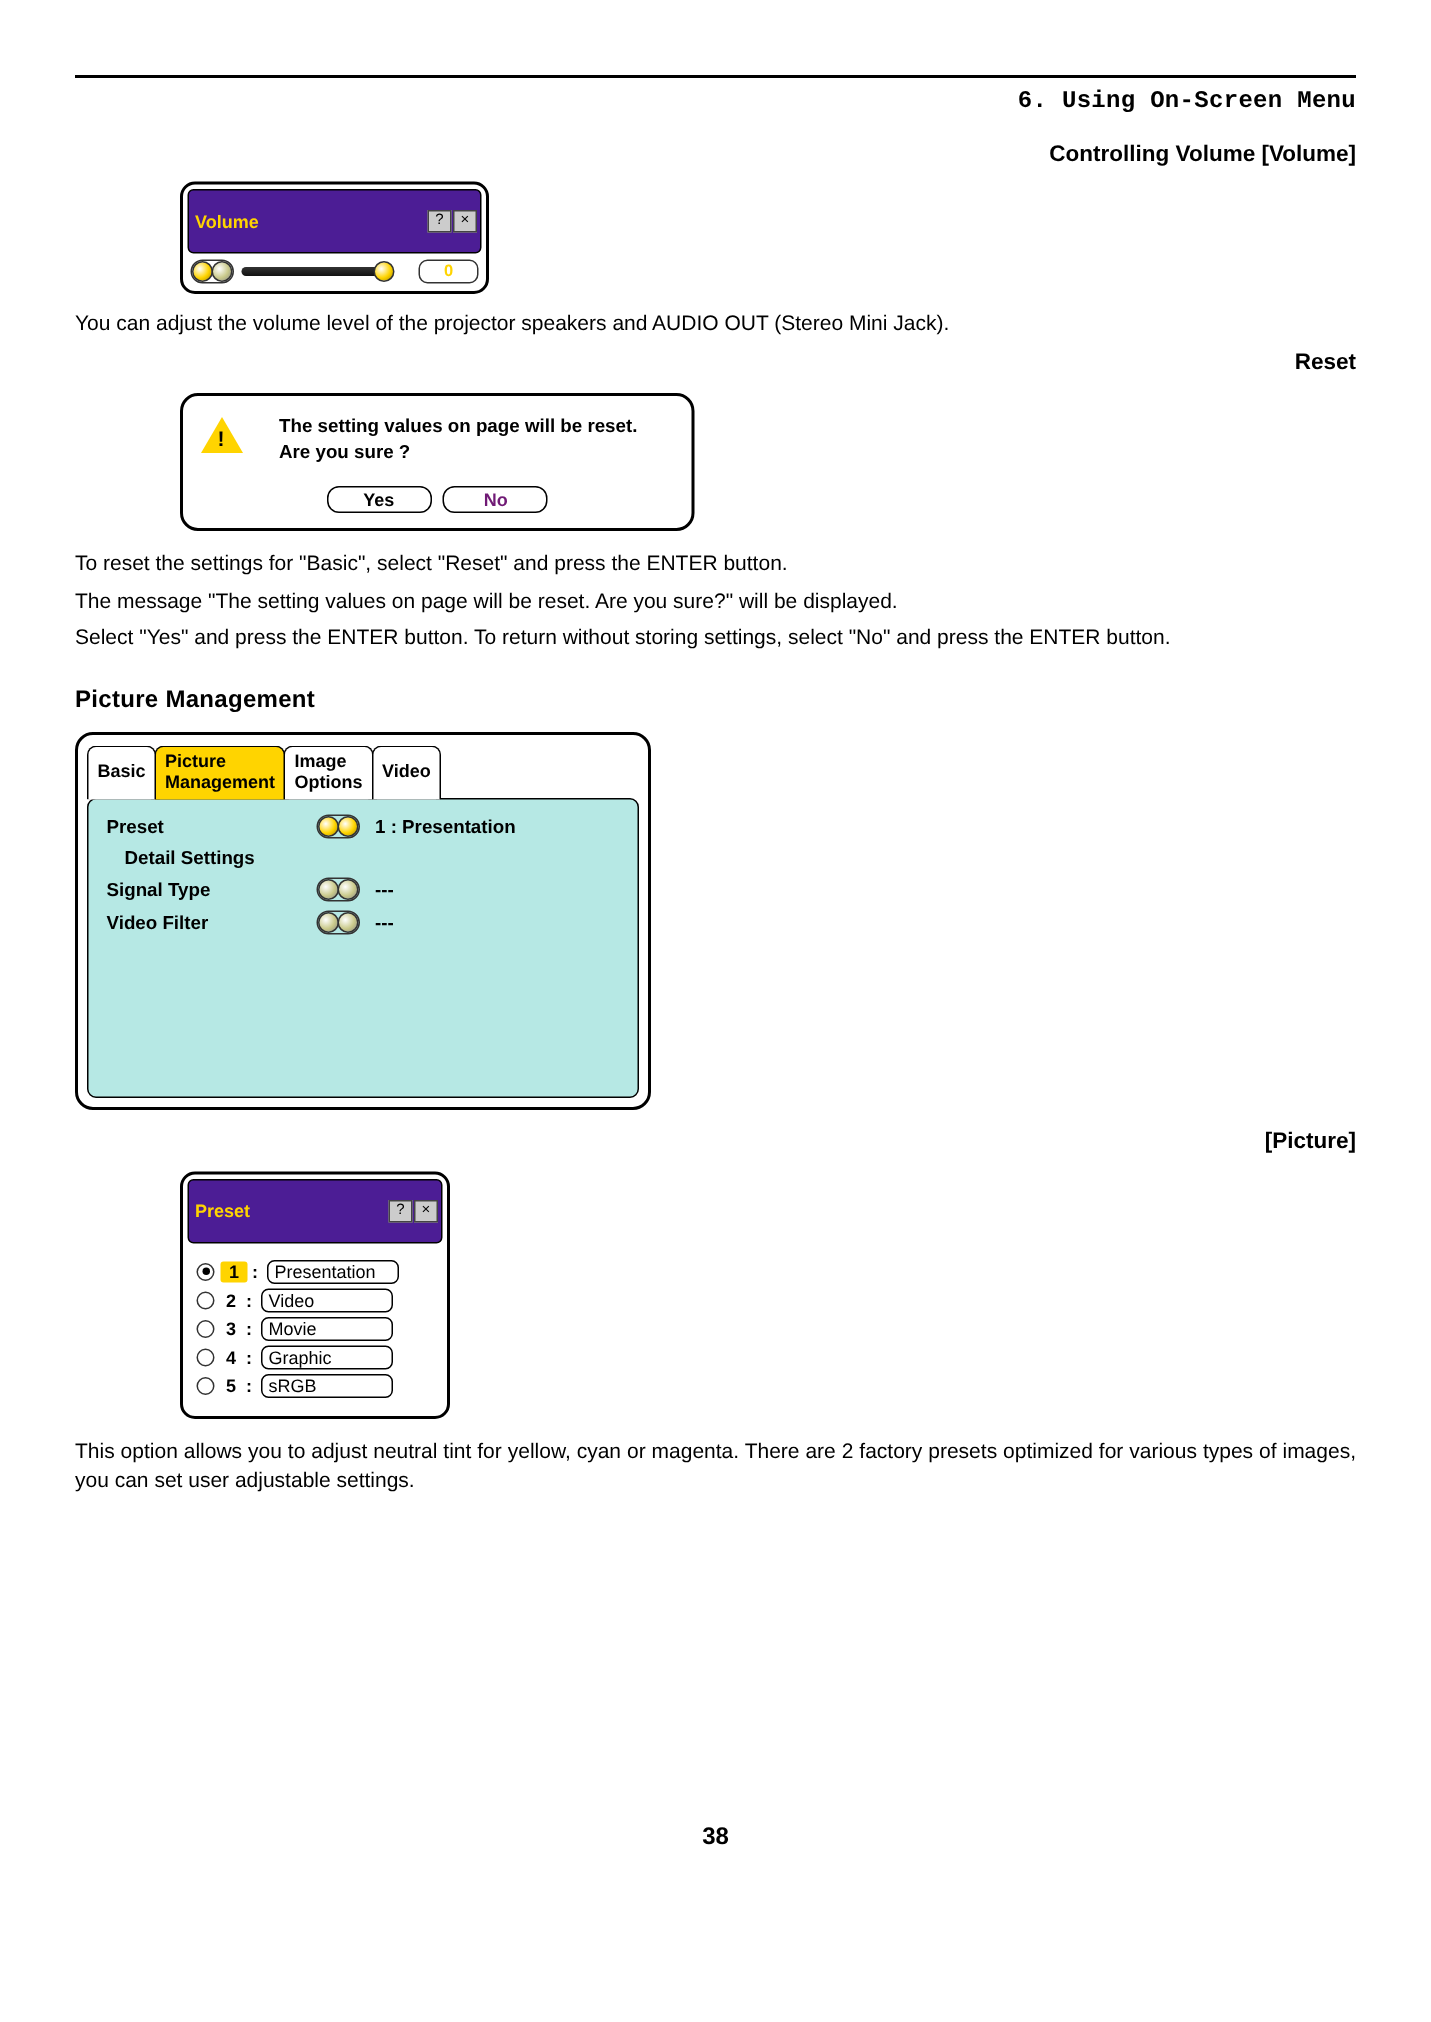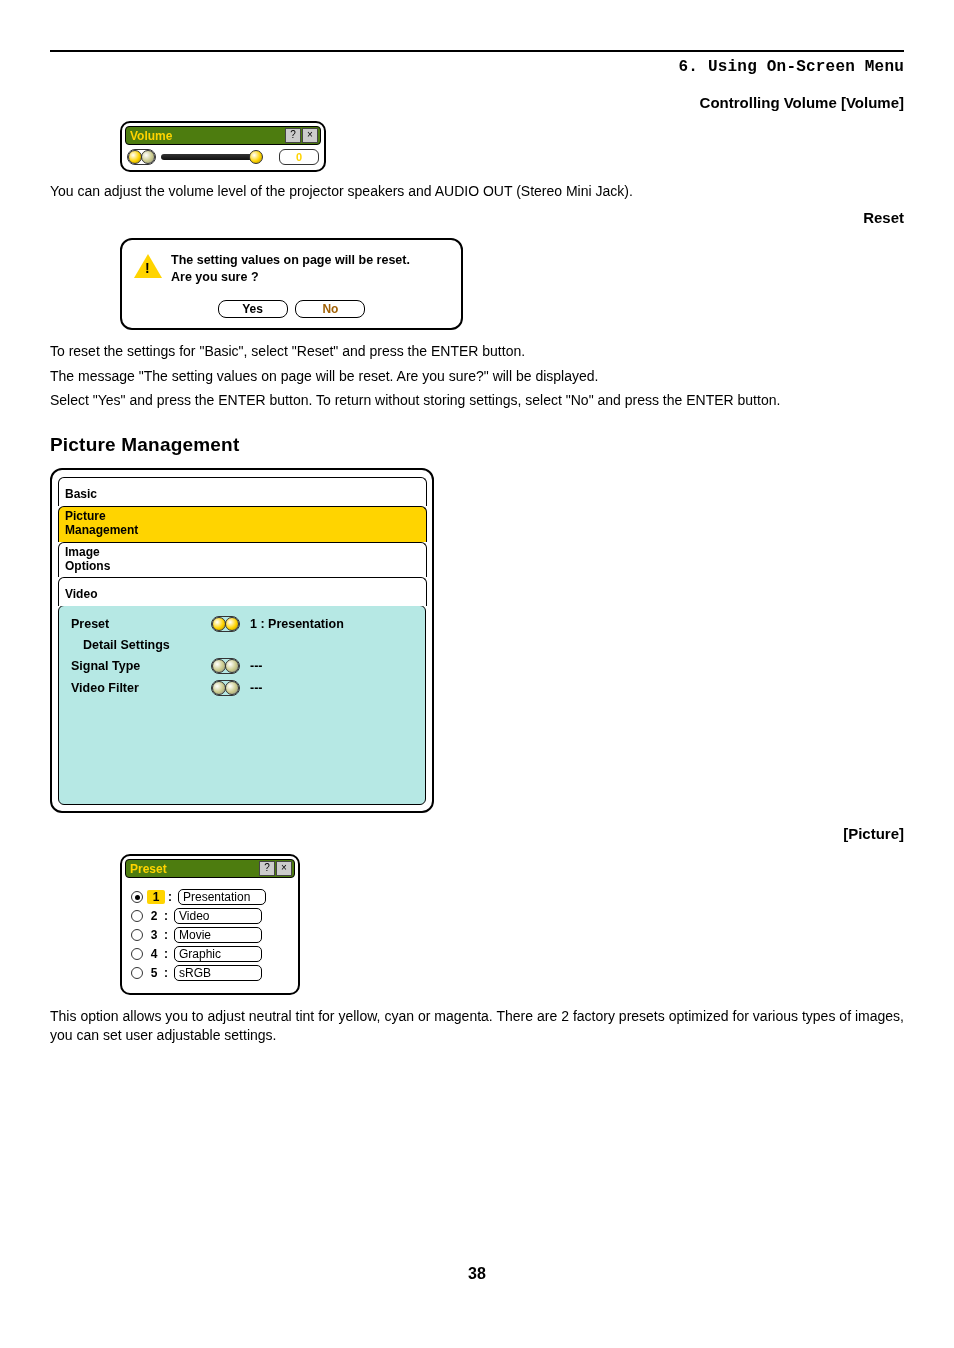--- a/index.html
+++ b/index.html
@@ -24,46 +24,46 @@
   }
   .section-bold {
     font-weight: bold;
     margin: 8px 0;
     font-size: 15px;
     text-align: right;
   }
   .section-heavy {
     font-weight: 900;
     margin: 24px 0 12px 0;
-    font-size: 19px;
+    font-size: 16px;
     font-family: Arial, Helvetica, sans-serif;
     letter-spacing: 0.2px;
   }
   p.body {
     margin: 6px 0;
     line-height: 1.35;
     text-align: justify;
   }
 
   
   .volume-widget {
     border: 2px solid #000;
     border-radius: 10px;
     width: 196px;
     margin: 10px 0 10px 70px;
     padding: 3px;
     background: #fff;
   }
   .vw-titlebar {
-    background: #4d7c0f;
+    background: #4c1d95;
     border: 1px solid #000;
     border-radius: 4px;
     display: flex;
     align-items: center;
-    padding: 1px 2px;
+    padding: 13px 2px;
     margin-bottom: 4px;
   }
   .vw-titlebar span.title {
     color: #ffd400;
     font-weight: bold;
     font-size: 12px;
     flex: 1;
     padding-left: 2px;
   }
   .vw-tb-btn {
@@ -136,21 +136,21 @@
     border: 2px solid #000;
     border-radius: 12px;
     width: 315px;
     margin: 12px 0 12px 70px;
     padding: 12px 12px 10px 12px;
     background: #fff;
   }
   .rd-row {
     display: flex;
     align-items: flex-start;
-    gap: 9px;
+    gap: 24px;
   }
   .warn-icon {
     width: 0; height: 0;
     border-left: 14px solid transparent;
     border-right: 14px solid transparent;
     border-bottom: 24px solid #ffd400;
     position: relative;
     margin-top: 2px;
   }
   .warn-icon::after {
@@ -174,35 +174,34 @@
   .rd-btn {
     display: inline-block;
     border: 1px solid #000;
     border-radius: 8px;
     padding: 1px 16px;
     font-size: 12px;
     margin: 0 2px;
     font-weight: bold;
     min-width: 36px;
   }
-  .rd-btn.no { color: #a16207; }
+  .rd-btn.no { color: #701a75; }
 
   
   .pm-panel {
     border: 2px solid #000;
     border-radius: 12px;
     width: 368px;
     margin: 12px 0 12px 0;
     background: #fff;
     padding: 6px;
   }
   .pm-tabs {
     display: flex;
     gap: 0;
-    flex-direction: column;
   }
   .pm-tab {
     border: 1px solid #000;
     border-bottom: none;
     border-top-left-radius: 6px;
     border-top-right-radius: 6px;
     padding: 3px 6px 4px 6px;
     font-size: 12px;
     font-weight: bold;
     background: #fff;

